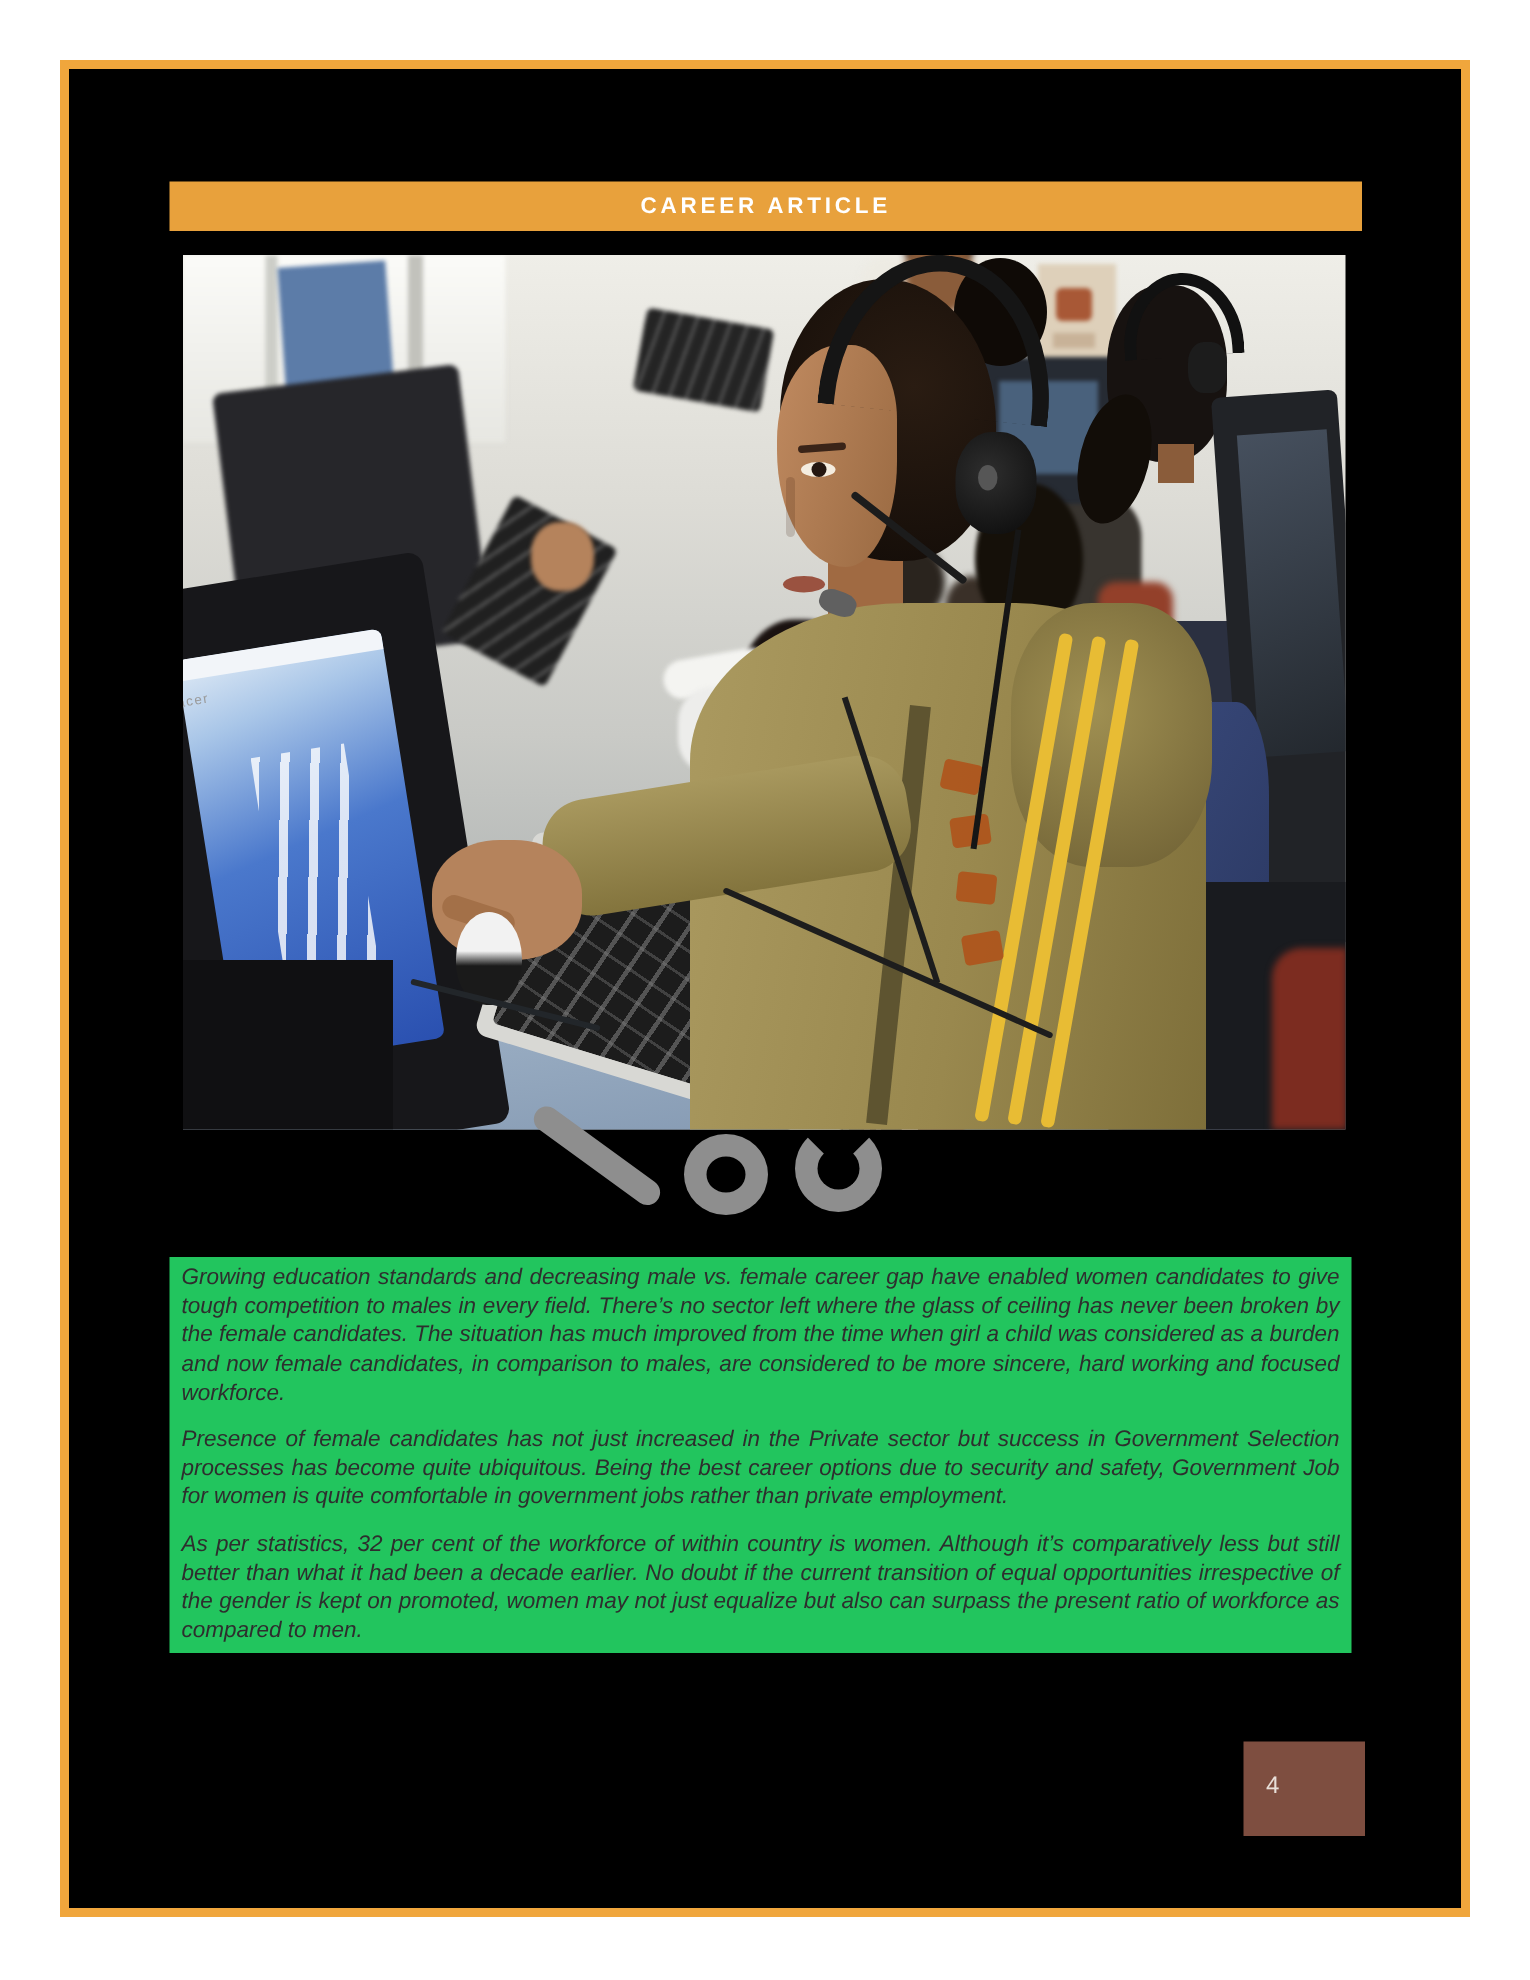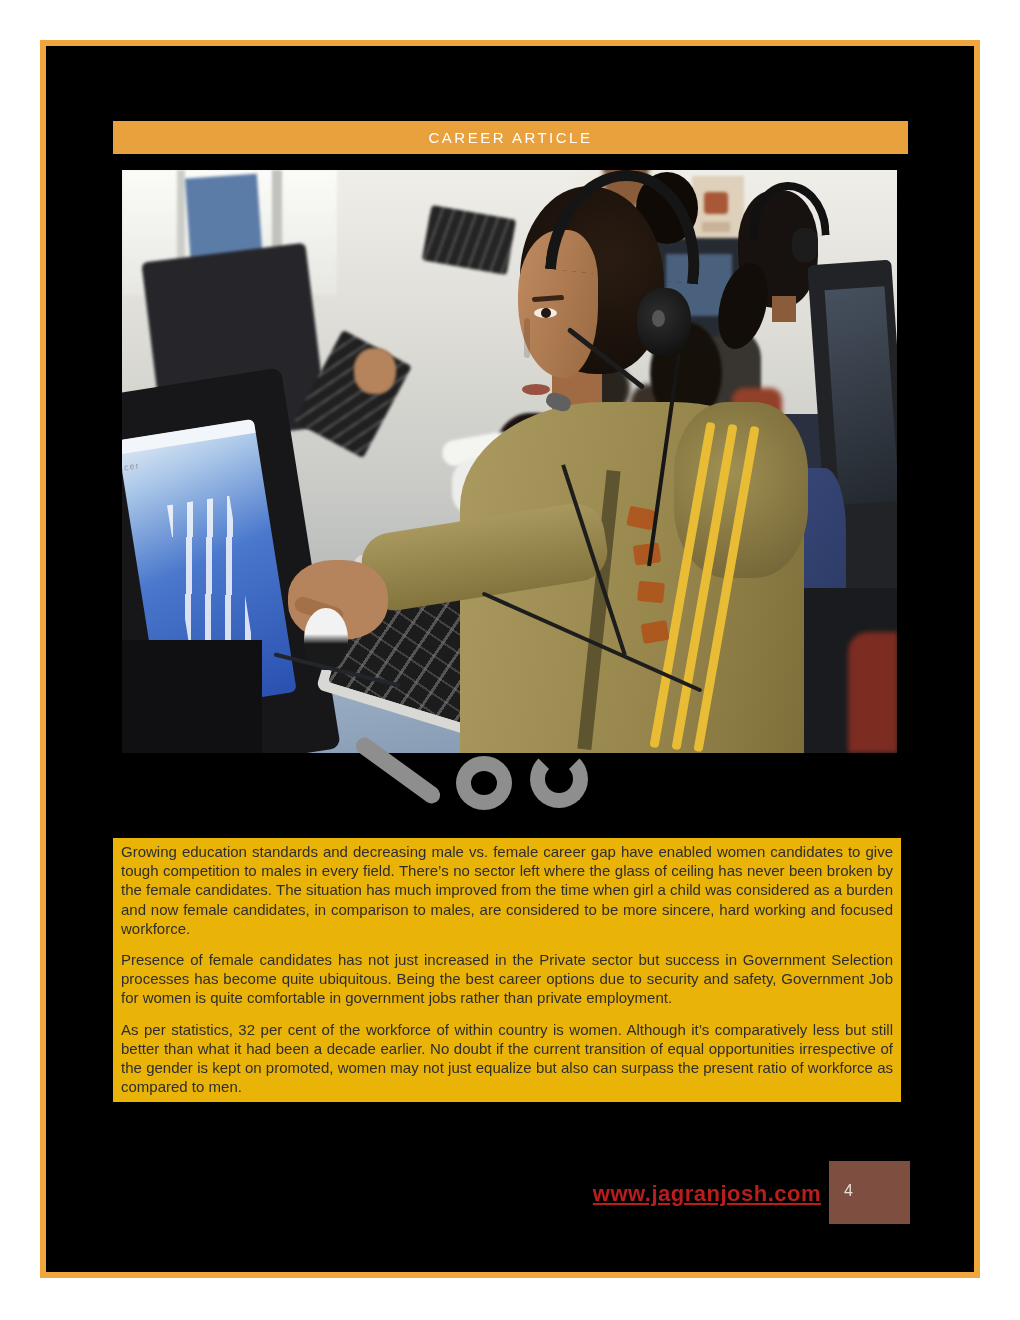--- a/index.html
+++ b/index.html
@@ -7,21 +7,21 @@
     width:1020px;height:1320px;position:relative;background:#ffffff;
     font-family:"Liberation Sans", sans-serif;overflow:hidden;
   }
   .page{
     position:absolute;left:40px;top:40px;width:928px;height:1226px;
     background:#000;border:6px solid #F0A63C;
   }
   
   .banner{
     position:absolute;left:67px;top:75px;width:795px;height:33px;
-    background:#E8A13C;color:#fff;font-weight:normal;font-size:15px;
+    background:#E8A13C;color:#fff;font-weight:bold;font-size:15px;
     letter-spacing:2.5px;text-align:center;line-height:34px;z-index:3;
   }
   
   .photo{
     position:absolute;left:76px;top:124px;width:775px;height:583px;
     overflow:hidden;background:linear-gradient(180deg,#efeee8 0%,#dddcd6 28%,#c9cac6 55%,#b3b7b6 75%,#9aa1a6 100%);
     z-index:1;
   }
   .photo *{position:absolute;}
   .blur1{filter:blur(1.5px);}
@@ -141,23 +141,23 @@
   .wm-ring1{position:absolute;left:122px;top:16px;width:26px;height:24px;border:15px solid #8E8E8E;border-radius:50%;}
   .wm-ring2{position:absolute;left:196px;top:10px;width:28px;height:28px;border:15px solid #8E8E8E;border-radius:50%;border-top-color:transparent;}
   
   .headline{
     position:absolute;left:66px;top:729px;width:779px;min-height:47px;
     background:#FAE8D2;color:#1c1c1c;font-weight:bold;font-size:16.5px;
     letter-spacing:.6px;line-height:25px;padding:8px 8px 8px;z-index:3;
   }
   
   .bodytext{
-    position:absolute;left:67px;top:792px;width:772px;background:#eab308;
+    position:absolute;left:67px;top:792px;width:772px;background:#22c55e;
     color:#2e2e2e;font-size:15px;line-height:19.2px;text-align:justify;
-    padding:4px 8px 6px;z-index:3;
+    padding:4px 8px 6px;z-index:3;font-style:italic;
   }
   .bodytext p{margin:0 0 12px;}
   .bodytext p:last-child{margin-bottom:0;}
   
   .site-link{
     position:absolute;left:420px;top:1135px;width:355px;text-align:right;
     color:#B91D1D;font-size:22px;font-weight:bold;text-decoration:underline;
     letter-spacing:.5px;z-index:3;cursor:pointer;
   }
   .pagebox{
@@ -267,19 +267,18 @@
     <div class="wm-ring2"></div>
   </div>
 
 
   <div class="bodytext">
     <p>Growing education standards and decreasing male vs. female career gap have enabled women candidates to give tough competition to males in every field. There’s no sector left where the glass of ceiling has never been broken by the female candidates. The situation has much improved from the time when girl a child was considered as a burden and now female candidates, in comparison to males, are considered to be more sincere, hard working and focused workforce.</p>
     <p>Presence of female candidates has not just increased in the Private sector but success in Government Selection processes has become quite ubiquitous. Being the best career options due to security and safety, Government Job for women is quite comfortable in government jobs rather than private employment.</p>
     <p>As per statistics, 32 per cent of the workforce of within country is women. Although it’s comparatively less but still better than what it had been a decade earlier. No doubt if the current transition of equal opportunities irrespective of the gender is kept on promoted, women may not just equalize but also can surpass the present ratio of workforce as compared to men.</p>
   </div>
 
-  <div class="site-link">www.jagranjosh.com</div>
 
   <div class="pagebox">
     <span>4</span>
   </div>
 
 </div>
 
 </body></html>

